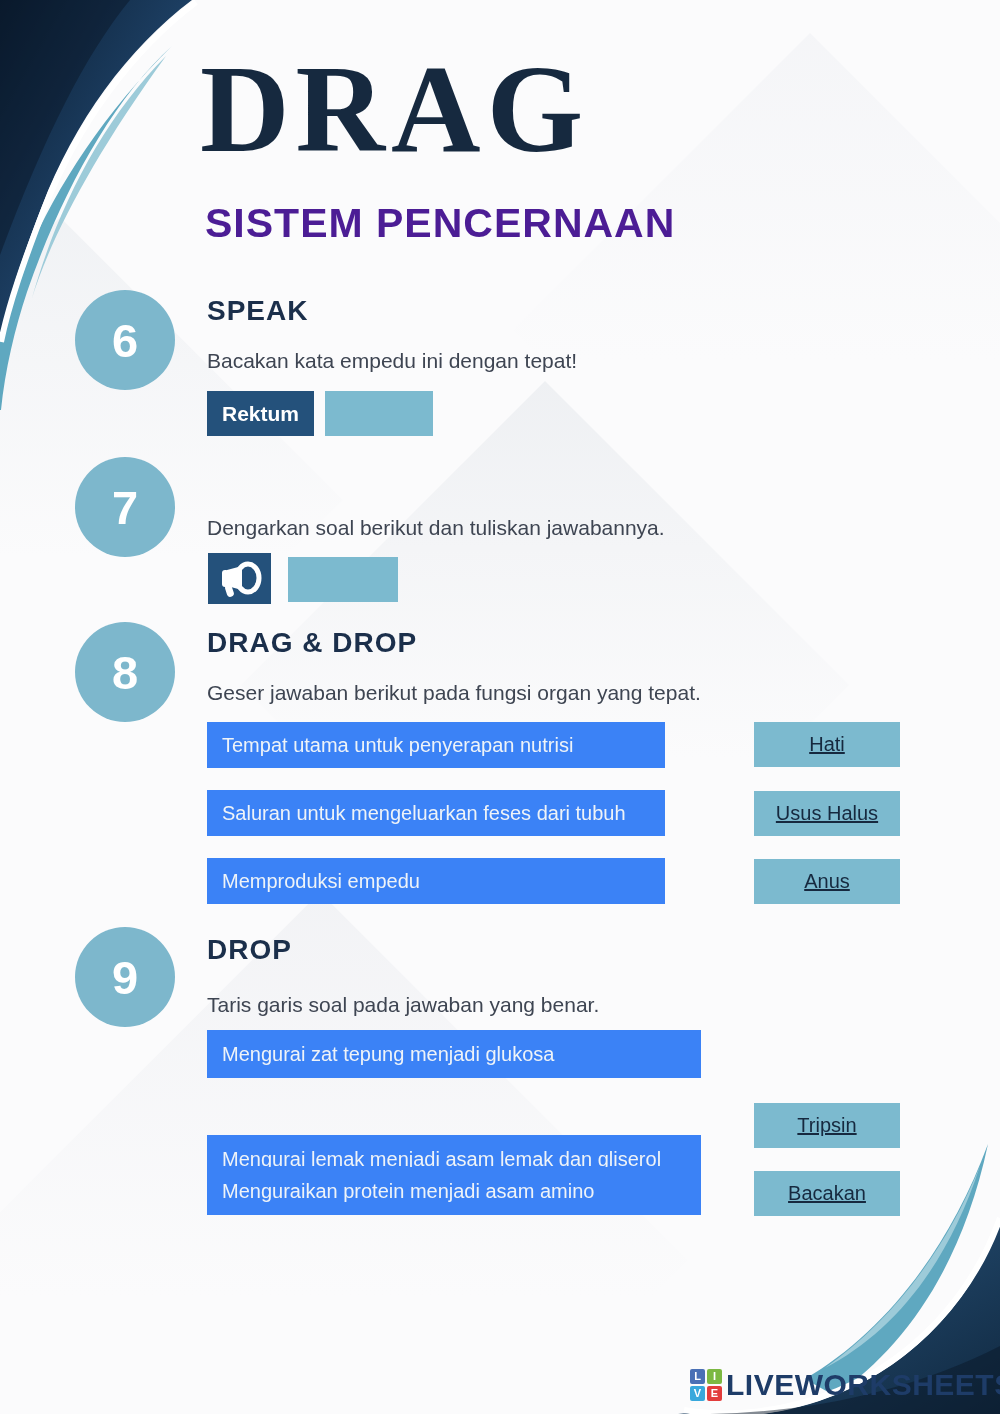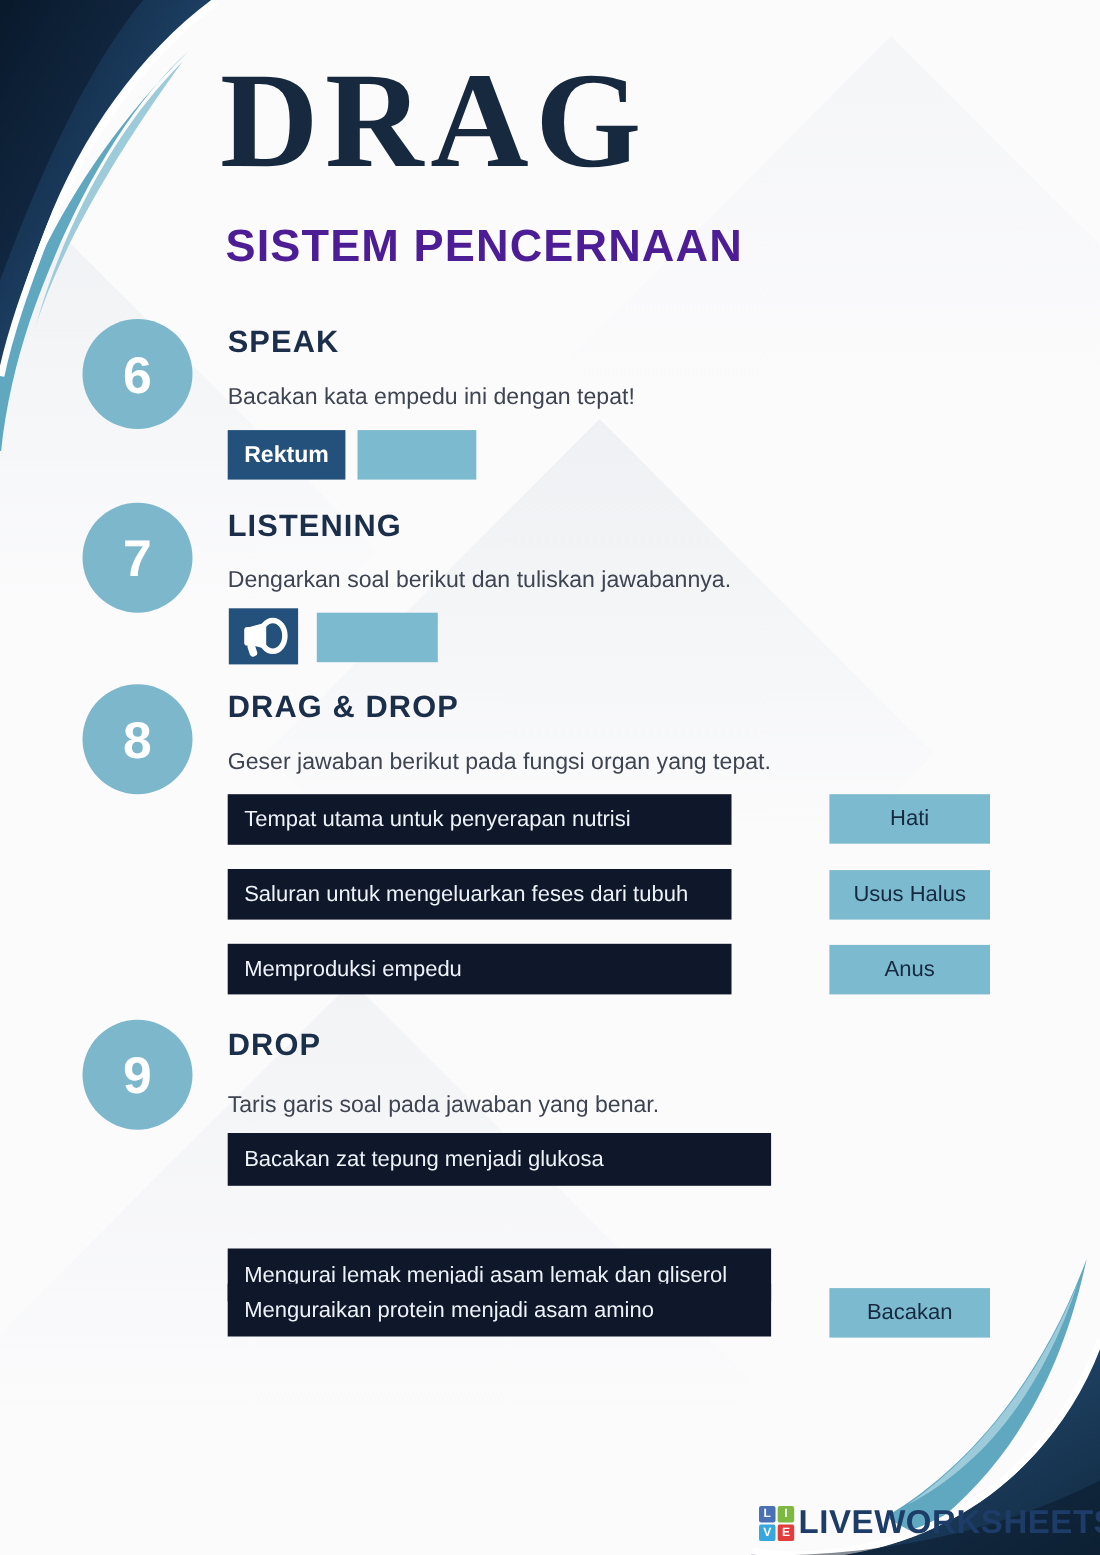--- a/index.html
+++ b/index.html
@@ -50,26 +50,26 @@
   }
   .navy-btn{
     position:absolute;z-index:2;background:#24517b;color:#ffffff;
     display:flex;align-items:center;justify-content:center;
     font-weight:bold;font-size:21px;border:none;cursor:pointer;
   }
   .teal-box{
     position:absolute;z-index:2;background:#7cbacf;border:none;cursor:pointer;
   }
   .q-bar{
-    position:absolute;left:207px;z-index:2;background:#0f172a;color:#eef3f8;
+    position:absolute;left:207px;z-index:2;background:#3b82f6;color:#eef3f8;
     display:flex;align-items:center;font-size:20px;padding-left:15px;box-sizing:border-box;
   }
   .a-box{
     position:absolute;left:754px;width:146px;height:45px;z-index:2;background:#7cbacf;color:#16293f;
-    display:flex;align-items:center;justify-content:center;font-size:20px;cursor:pointer;
+    display:flex;align-items:center;justify-content:center;font-size:20px;cursor:pointer;text-decoration:underline;
   }
   
   .brand{position:absolute;left:690px;top:1368px;z-index:3;display:flex;align-items:center;}
   .logo-grid{
     width:33px;height:33px;display:grid;grid-template-columns:15px 15px;
     grid-template-rows:15px 15px;gap:2px;margin-right:3px;
   }
   .logo-cell{
     border-radius:2px;color:#fff;font-size:11px;font-weight:bold;
     display:flex;align-items:center;justify-content:center;
@@ -120,21 +120,20 @@
   <div class="title">DRAG</div>
   <div class="subtitle">SISTEM PENCERNAAN</div>
 
   <div class="num-circle" style="top:290px">6</div>
   <div class="sec-heading" style="top:295px">SPEAK</div>
   <div class="sec-instr" style="top:349px">Bacakan kata empedu ini dengan tepat!</div>
   <button class="navy-btn" style="left:207px;top:391px;width:107px;height:45px">Rektum</button>
   <button class="teal-box" style="left:325px;top:391px;width:108px;height:45px"></button>
 
   <div class="num-circle" style="top:457px">7</div>
-  <div class="sec-heading" style="top:462px">LISTENING</div>
   <div class="sec-instr" style="top:516px">Dengarkan soal berikut dan tuliskan jawabannya.</div>
   <button class="navy-btn" style="left:208px;top:553px;width:63px;height:51px">
     <svg width="44" height="38" viewBox="0 0 44 38">
       <ellipse cx="30" cy="18" rx="11" ry="14" fill="none" stroke="#ffffff" stroke-width="5"></ellipse>
       <path d="M9,10 L24,6 L24,30 L9,26 Z" fill="#ffffff"></path>
       <rect x="4" y="10" width="7" height="17" rx="3" fill="#ffffff"></rect>
       <rect x="8" y="25" width="7" height="12" rx="3" fill="#ffffff" transform="rotate(-18 11 31)"></rect>
     </svg>
   </button>
   <button class="teal-box" style="left:288px;top:557px;width:110px;height:45px"></button>
@@ -148,24 +147,25 @@
   <div class="q-bar" style="top:858px;width:458px;height:46px">Memproduksi empedu</div>
 
   <div class="a-box" style="top:722px">Hati</div>
   <div class="a-box" style="top:791px">Usus Halus</div>
   <div class="a-box" style="top:859px">Anus</div>
 
   <div class="num-circle" style="top:927px">9</div>
   <div class="sec-heading" style="top:934px">DROP</div>
   <div class="sec-instr" style="top:993px">Taris garis soal pada jawaban yang benar.</div>
 
-  <div class="q-bar" style="top:1030px;width:494px;height:48px">Bacakan zat tepung menjadi glukosa</div>
+  <div class="q-bar" style="top:1030px;width:494px;height:48px">Mengurai zat tepung menjadi glukosa</div>
   <div class="q-bar" style="top:1135px;width:494px;height:48px">Mengurai lemak menjadi asam lemak dan gliserol</div>
   <div class="q-bar" style="top:1167px;width:494px;height:48px">Menguraikan protein menjadi asam amino</div>
 
+  <div class="a-box" style="top:1103px">Tripsin</div>
   <div class="a-box" style="top:1171px">Bacakan</div>
 
   <div class="brand">
     <div class="logo-grid">
       <div class="logo-cell lc-l">L</div>
       <div class="logo-cell lc-i">I</div>
       <div class="logo-cell lc-v">V</div>
       <div class="logo-cell lc-e">E</div>
     </div>
     <div class="brand-text">LIVEWORKSHEETS</div>

